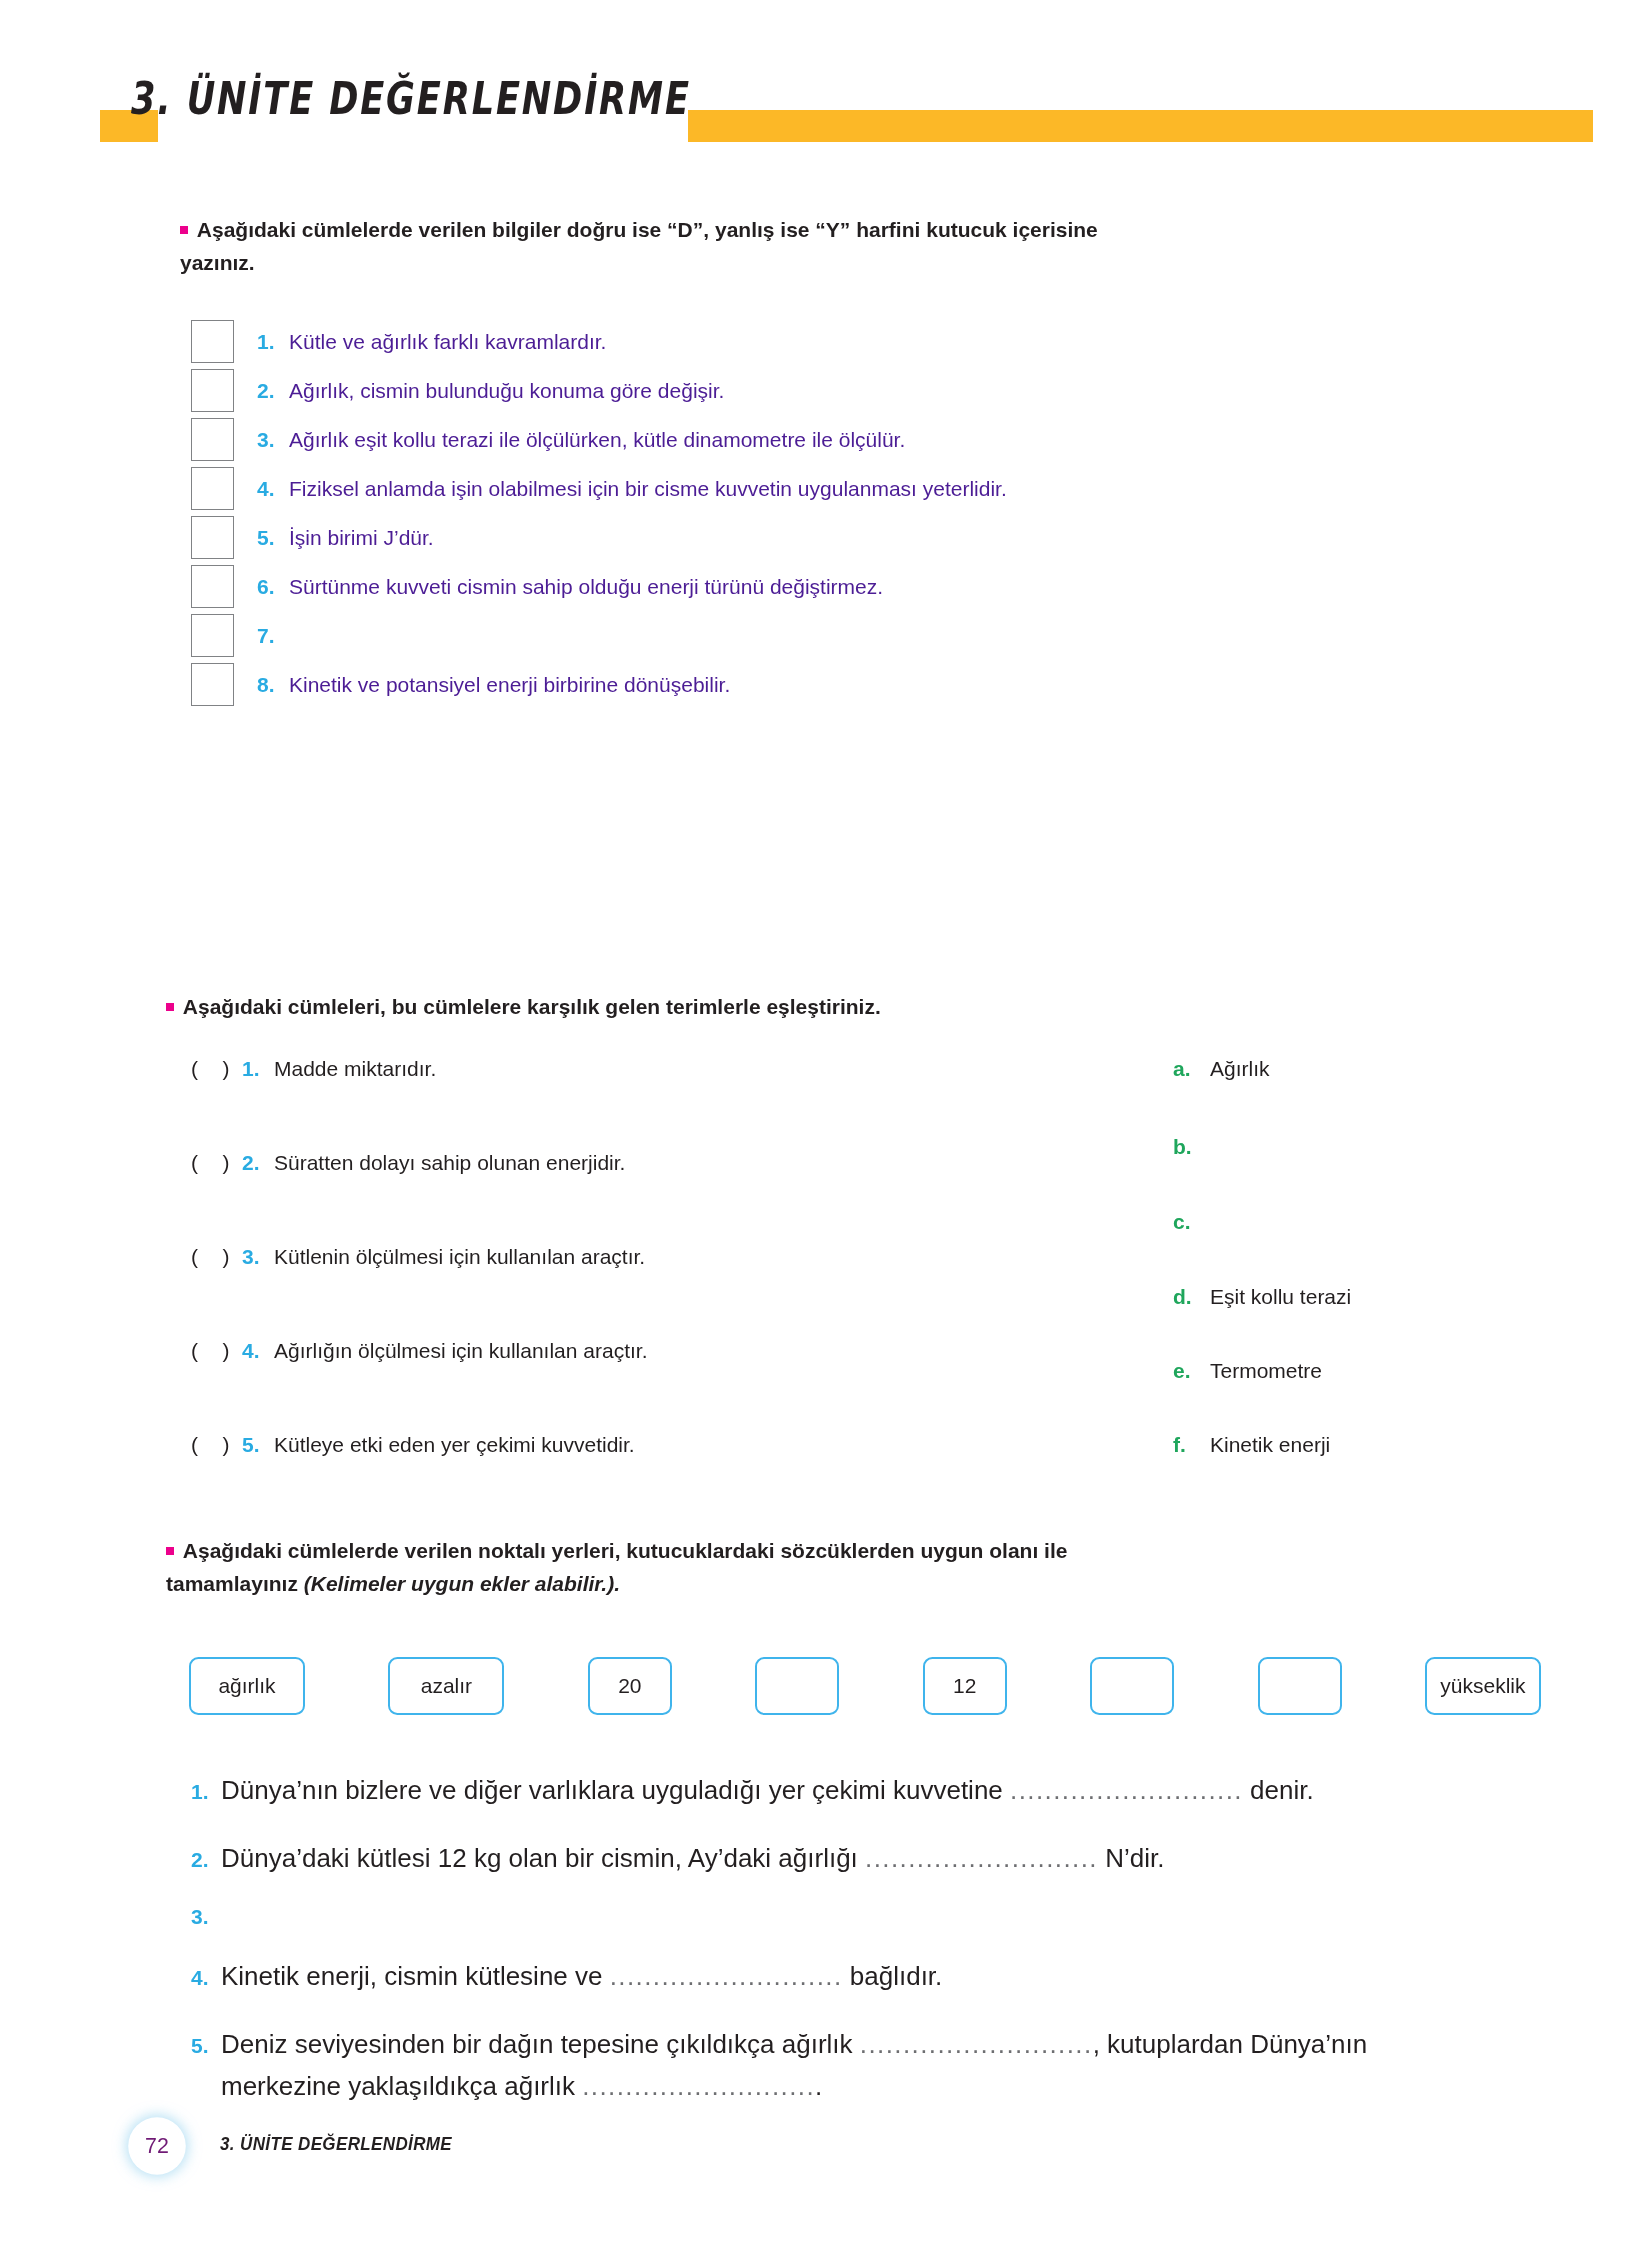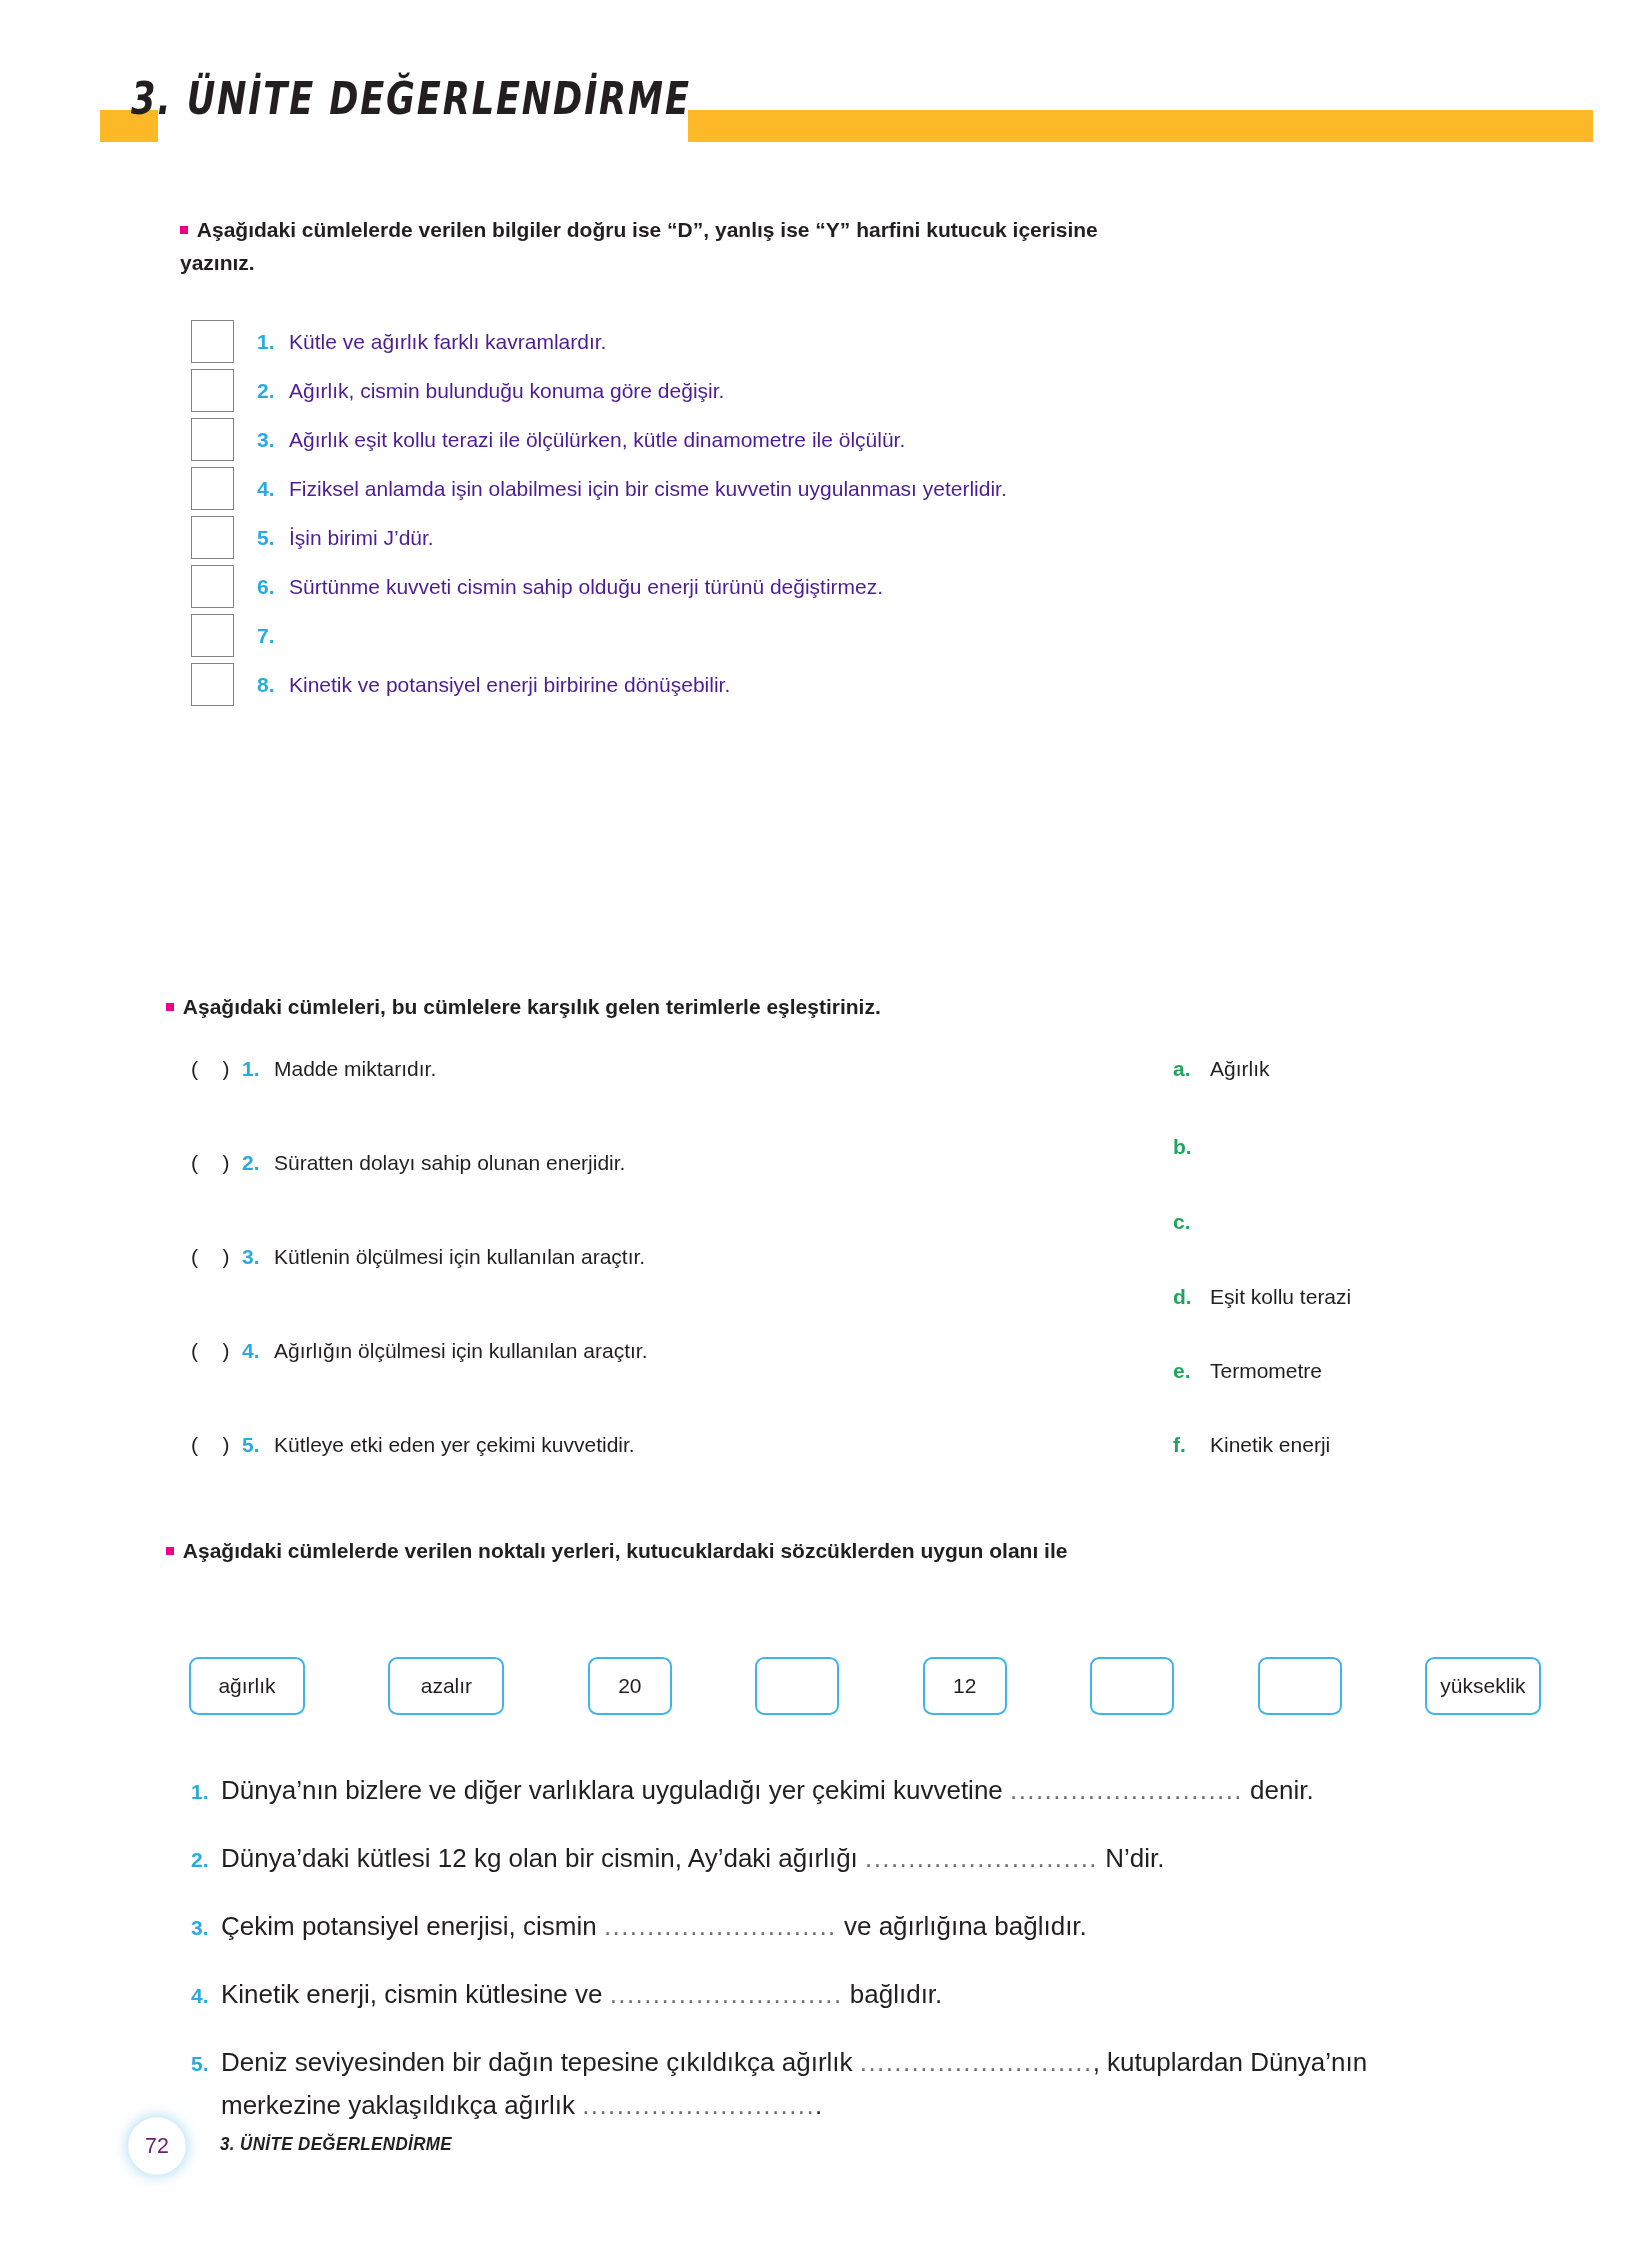--- a/index.html
+++ b/index.html
@@ -264,20 +264,23 @@
     <div class="term-t">Termometre</div>
   </div>
   <div class="term-row">
     <div class="term-l">f.</div>
     <div class="term-t">Kinetik enerji</div>
   </div>
 </div>
 
 <div class="instruction" id="sec3-instruction">
   <span class="bullet-dot"></span><span class="just">Aşağıdaki cümlelerde verilen noktalı yerleri, kutucuklardaki sözcüklerden uygun olanı ile</span>
+  <span style="display:block;">
+    <span>tamamlayınız </span><span class="ital">(Kelimeler uygun ekler alabilir.).</span>
+  </span>
 </div>
 
 <div class="wordbank">
   <div class="wbox wide">ağırlık</div>
   <div class="wbox wide">azalır</div>
   <div class="wbox">20</div>
   <div class="wbox"></div>
   <div class="wbox">12</div>
   <div class="wbox"></div>
   <div class="wbox"></div>
@@ -292,23 +295,20 @@
     </div>
   </div>
   <div class="blank-row">
     <div class="blank-n">2.</div>
     <div class="blank-t">
       <span>Dünya’daki kütlesi 12 kg olan bir cismin, Ay’daki ağırlığı </span><span class="dots">...........................</span><span> N’dir.</span>
     </div>
   </div>
   <div class="blank-row">
     <div class="blank-n">3.</div>
-    <div class="blank-t">
-      <span>Çekim potansiyel enerjisi, cismin </span><span class="dots">...........................</span><span> ve ağırlığına bağlıdır.</span>
-    </div>
   </div>
   <div class="blank-row">
     <div class="blank-n">4.</div>
     <div class="blank-t">
       <span>Kinetik enerji, cismin kütlesine ve </span><span class="dots">...........................</span><span> bağlıdır.</span>
     </div>
   </div>
   <div class="blank-row">
     <div class="blank-n">5.</div>
     <div class="blank-t">

